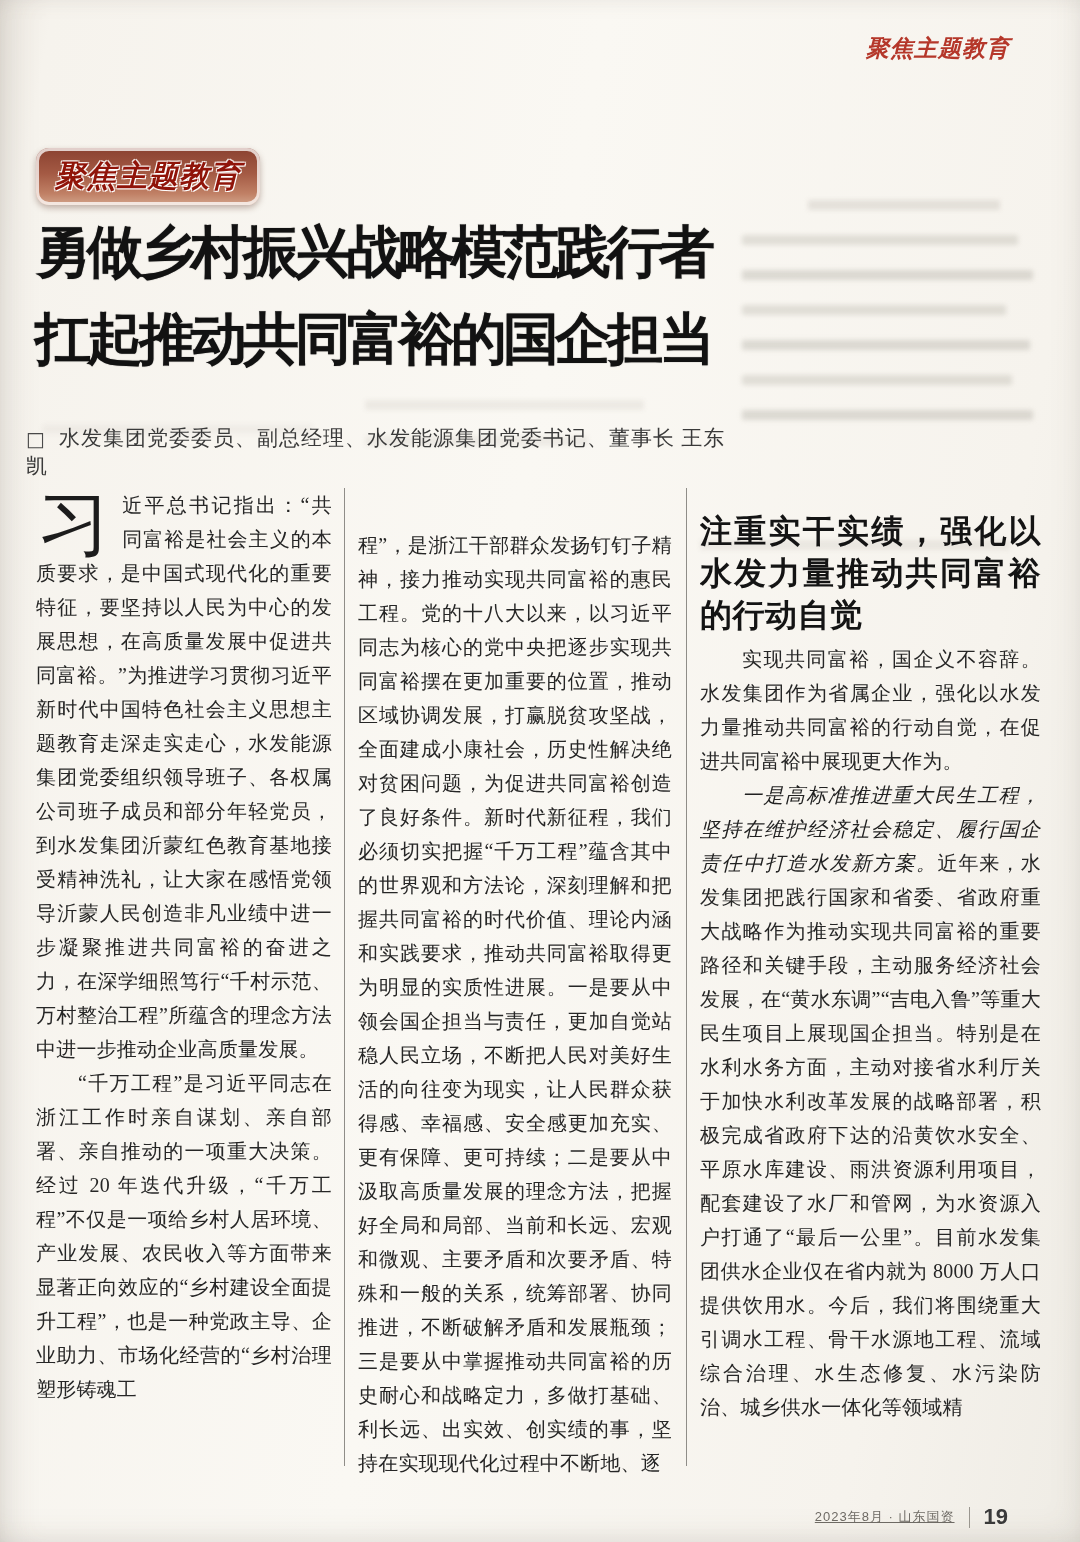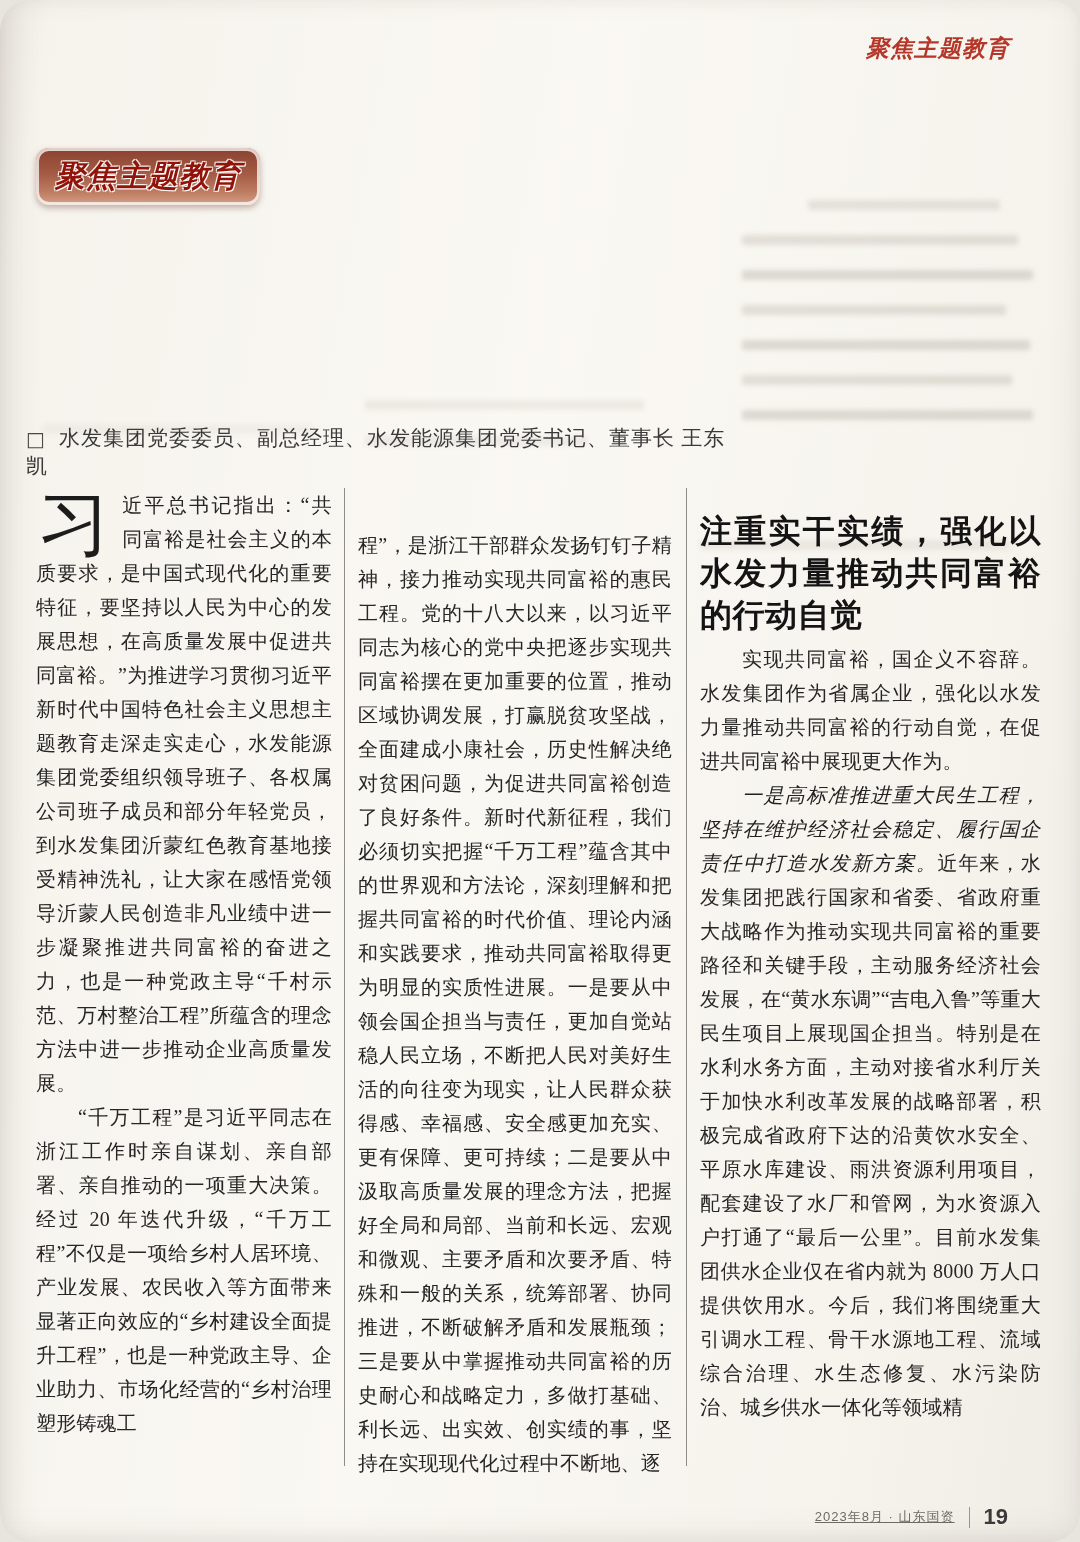--- a/index.html
+++ b/index.html
@@ -1,20 +1,19 @@
 <!DOCTYPE html>
 <html><head>
 <meta charset="utf-8">
 <style>
   html,body{margin:0;padding:0;background:#e8e5df;}
   .page{
     position:relative;width:1080px;height:1542px;overflow:hidden;
     background:linear-gradient(100deg,#eeeae3 0%,#f6f3ed 4%,#faf8f3 45%,#f6f3ed 82%,#efece5 100%);
     font-family:"Liberation Serif","DejaVu Serif",serif;
-    border-radius:31px;
   }
   .page::after{
     content:"";position:absolute;inset:0;pointer-events:none;
     box-shadow:inset 26px 0 42px -30px rgba(90,80,70,.28), inset -14px -18px 38px -24px rgba(90,80,70,.22), inset 0 14px 30px -24px rgba(120,110,100,.18);
   }
 
   
   .corner-tag{
     position:absolute;top:33px;right:70px;
     font-family:"Liberation Sans",sans-serif;font-weight:bold;font-style:italic;
@@ -128,30 +127,34 @@
     <div class="gl" style="width:95%"></div>
   </div>
   <div class="ghost ghost-col3">
     <div class="gl" style="width:94%"></div>
   </div>
 
   <div class="badge">
     <span class="badge-label">聚焦主题教育</span>
   </div>
 
+  <div class="title">
+    <div>勇做乡村振兴战略模范践行者</div>
+    <div>扛起推动共同富裕的国企担当</div>
+  </div>
 
   <div class="byline">
     <span class="byline-square">□</span><span>水发集团党委委员、副总经理、水发能源集团党委书记、董事长 王东凯</span>
   </div>
 
   <div class="vrule vrule-1"></div>
   <div class="vrule vrule-2"></div>
 
   <div class="col col-1">
-    <p><span class="dropcap">习</span><span>近平总书记指出：“共同富裕是社会主义的本质要求，是中国式现代化的重要特征，要坚持以人民为中心的发展思想，在高质量发展中促进共同富裕。”为推进学习贯彻习近平新时代中国特色社会主义思想主题教育走深走实走心，水发能源集团党委组织领导班子、各权属公司班子成员和部分年轻党员，到水发集团沂蒙红色教育基地接受精神洗礼，让大家在感悟党领导沂蒙人民创造非凡业绩中进一步凝聚推进共同富裕的奋进之力，也是一种党政主导“千村示范、万村整治工程”所蕴含的理念方法中进一步推动企业高质量发展。</span></p>
+    <p><span class="dropcap">习</span><span>近平总书记指出：“共同富裕是社会主义的本质要求，是中国式现代化的重要特征，要坚持以人民为中心的发展思想，在高质量发展中促进共同富裕。”为推进学习贯彻习近平新时代中国特色社会主义思想主题教育走深走实走心，水发能源集团党委组织领导班子、各权属公司班子成员和部分年轻党员，到水发集团沂蒙红色教育基地接受精神洗礼，让大家在感悟党领导沂蒙人民创造非凡业绩中进一步凝聚推进共同富裕的奋进之力，在深学细照笃行“千村示范、万村整治工程”所蕴含的理念方法中进一步推动企业高质量发展。</span></p>
     <p class="indent">“千万工程”是习近平同志在浙江工作时亲自谋划、亲自部署、亲自推动的一项重大决策。经过 20 年迭代升级，“千万工程”不仅是一项给乡村人居环境、产业发展、农民收入等方面带来显著正向效应的“乡村建设全面提升工程”，也是一种党政主导、企业助力、市场化经营的“乡村治理塑形铸魂工</p>
   </div>
 
   <div class="col col-2">
     <p>程”，是浙江干部群众发扬钉钉子精神，接力推动实现共同富裕的惠民工程。党的十八大以来，以习近平同志为核心的党中央把逐步实现共同富裕摆在更加重要的位置，推动区域协调发展，打赢脱贫攻坚战，全面建成小康社会，历史性解决绝对贫困问题，为促进共同富裕创造了良好条件。新时代新征程，我们必须切实把握“千万工程”蕴含其中的世界观和方法论，深刻理解和把握共同富裕的时代价值、理论内涵和实践要求，推动共同富裕取得更为明显的实质性进展。一是要从中领会国企担当与责任，更加自觉站稳人民立场，不断把人民对美好生活的向往变为现实，让人民群众获得感、幸福感、安全感更加充实、更有保障、更可持续；二是要从中汲取高质量发展的理念方法，把握好全局和局部、当前和长远、宏观和微观、主要矛盾和次要矛盾、特殊和一般的关系，统筹部署、协同推进，不断破解矛盾和发展瓶颈；三是要从中掌握推动共同富裕的历史耐心和战略定力，多做打基础、利长远、出实效、创实绩的事，坚持在实现现代化过程中不断地、逐</p>
   </div>
 
   <div class="col col-3">
     <div class="sec-heading">注重实干实绩，强化以水发力量推动共同富裕的行动自觉</div>
     <p class="indent">实现共同富裕，国企义不容辞。水发集团作为省属企业，强化以水发力量推动共同富裕的行动自觉，在促进共同富裕中展现更大作为。</p>

